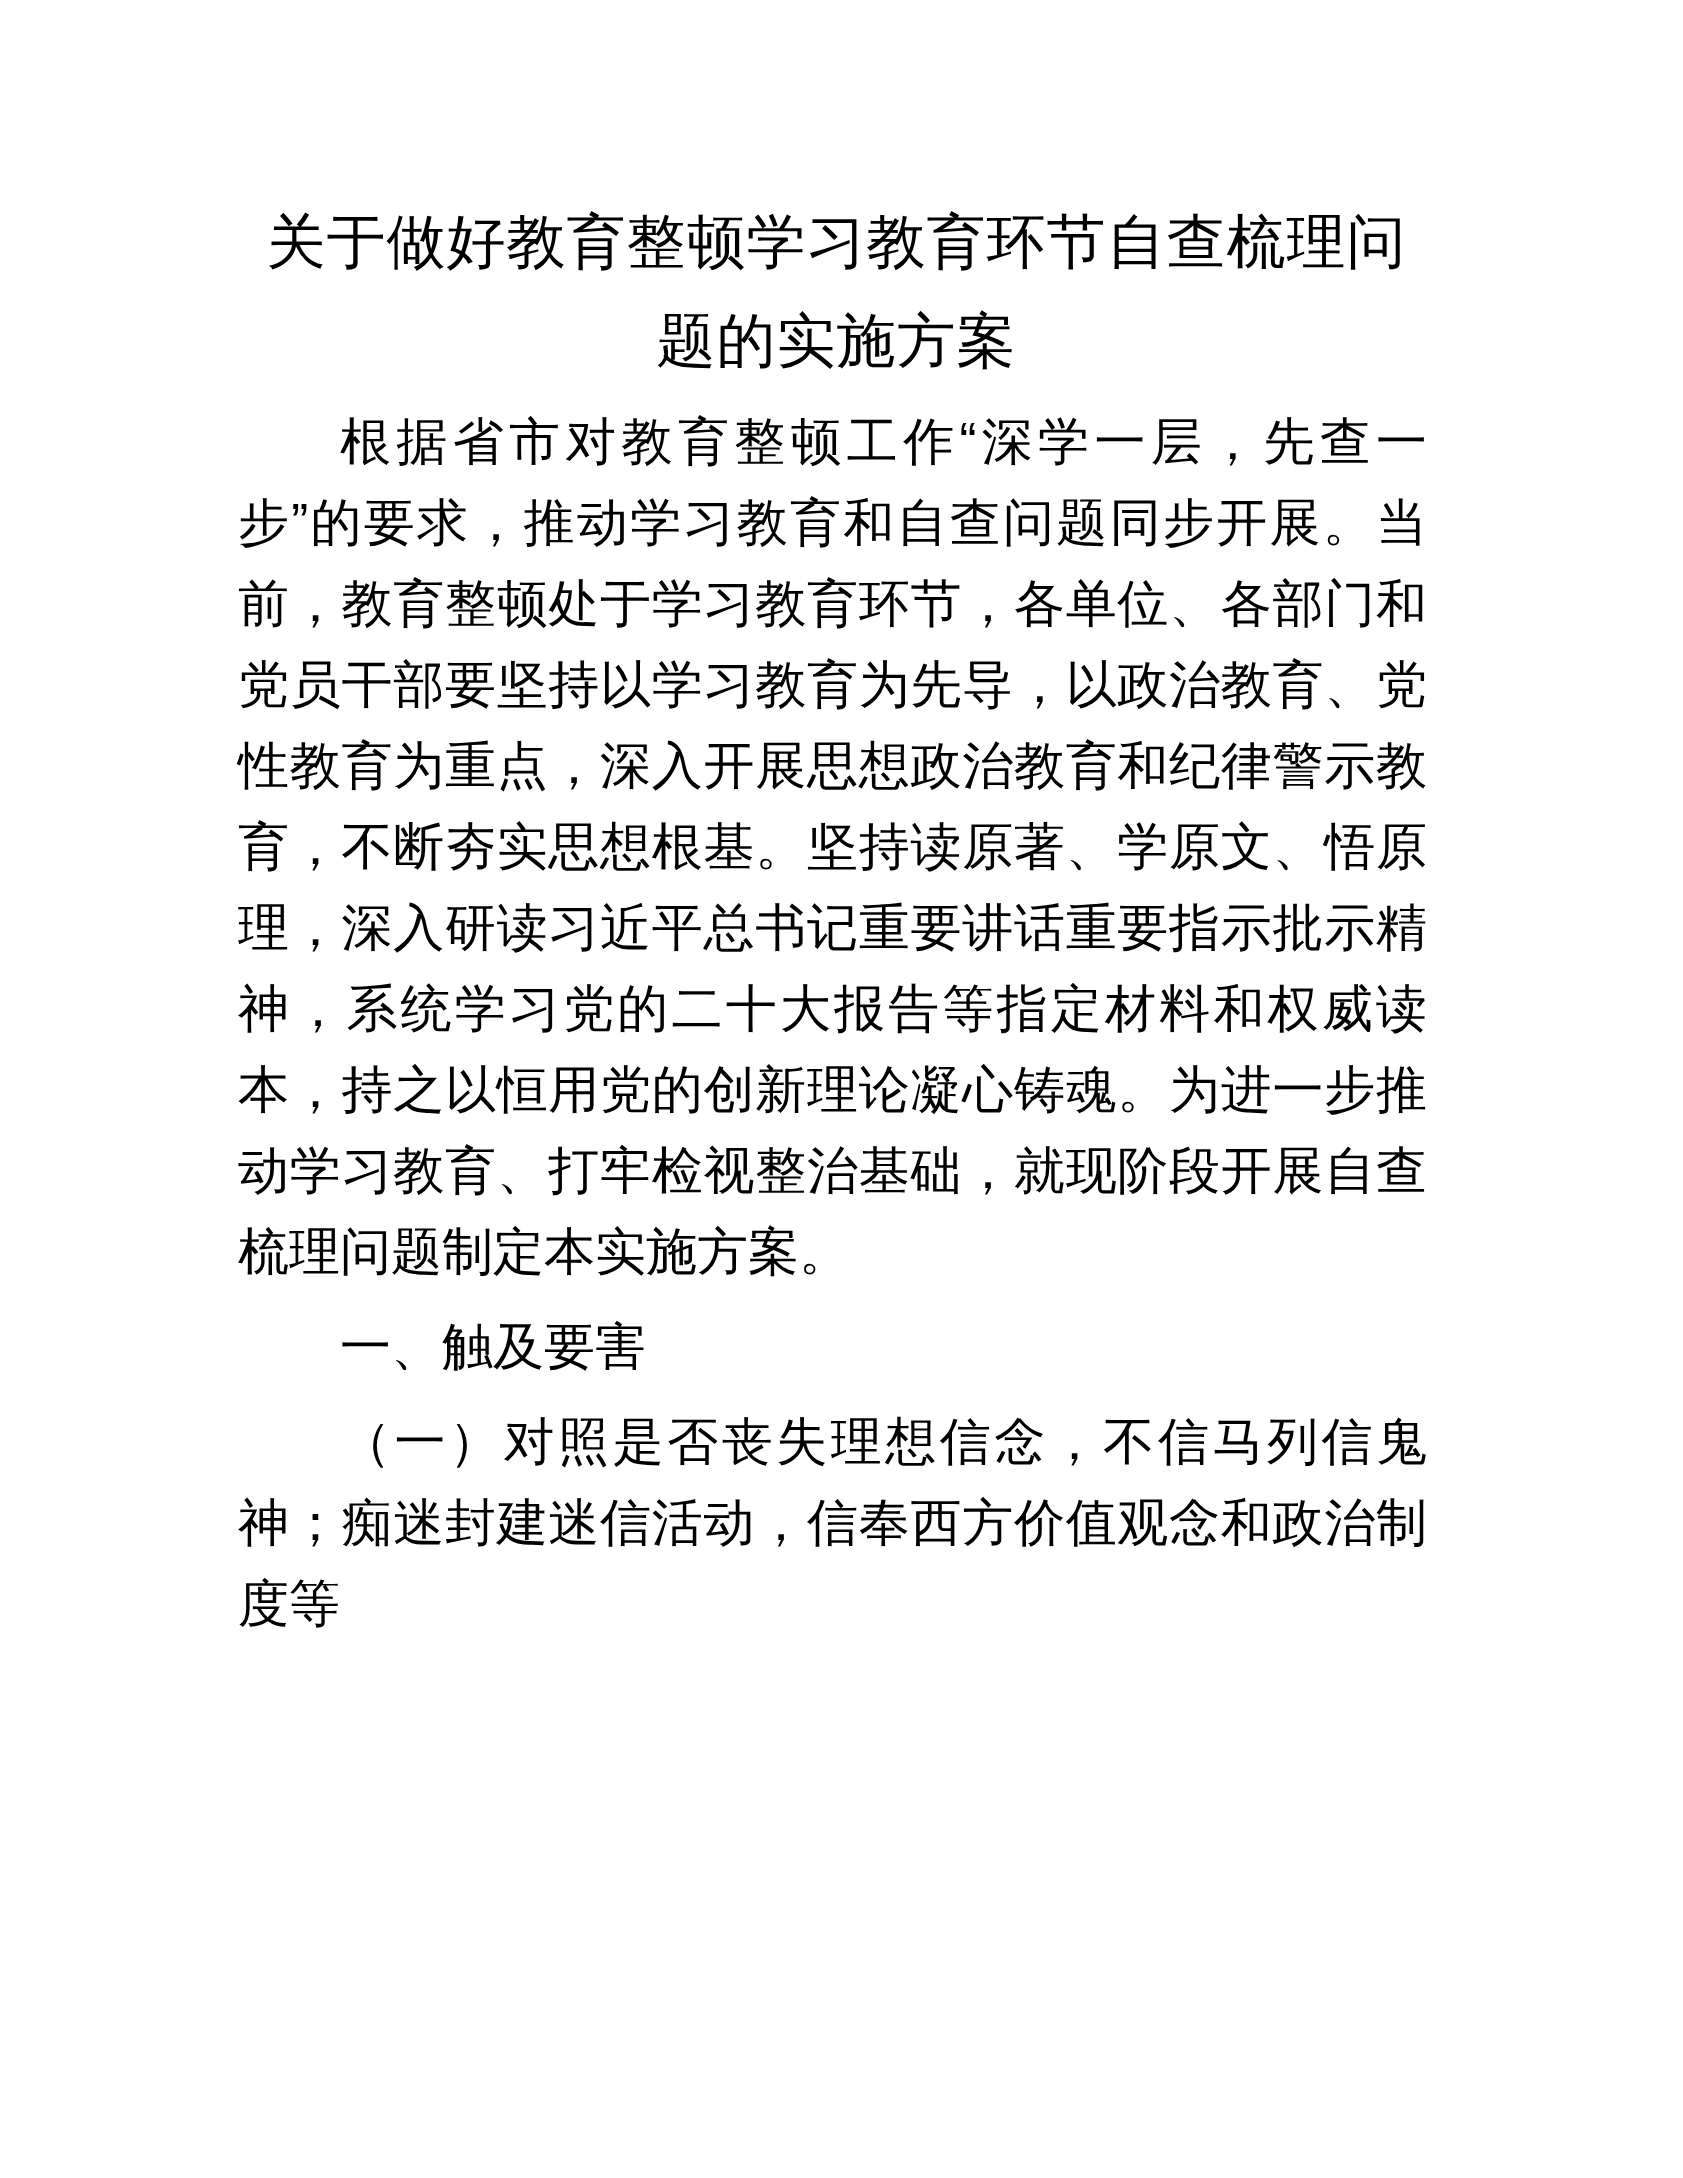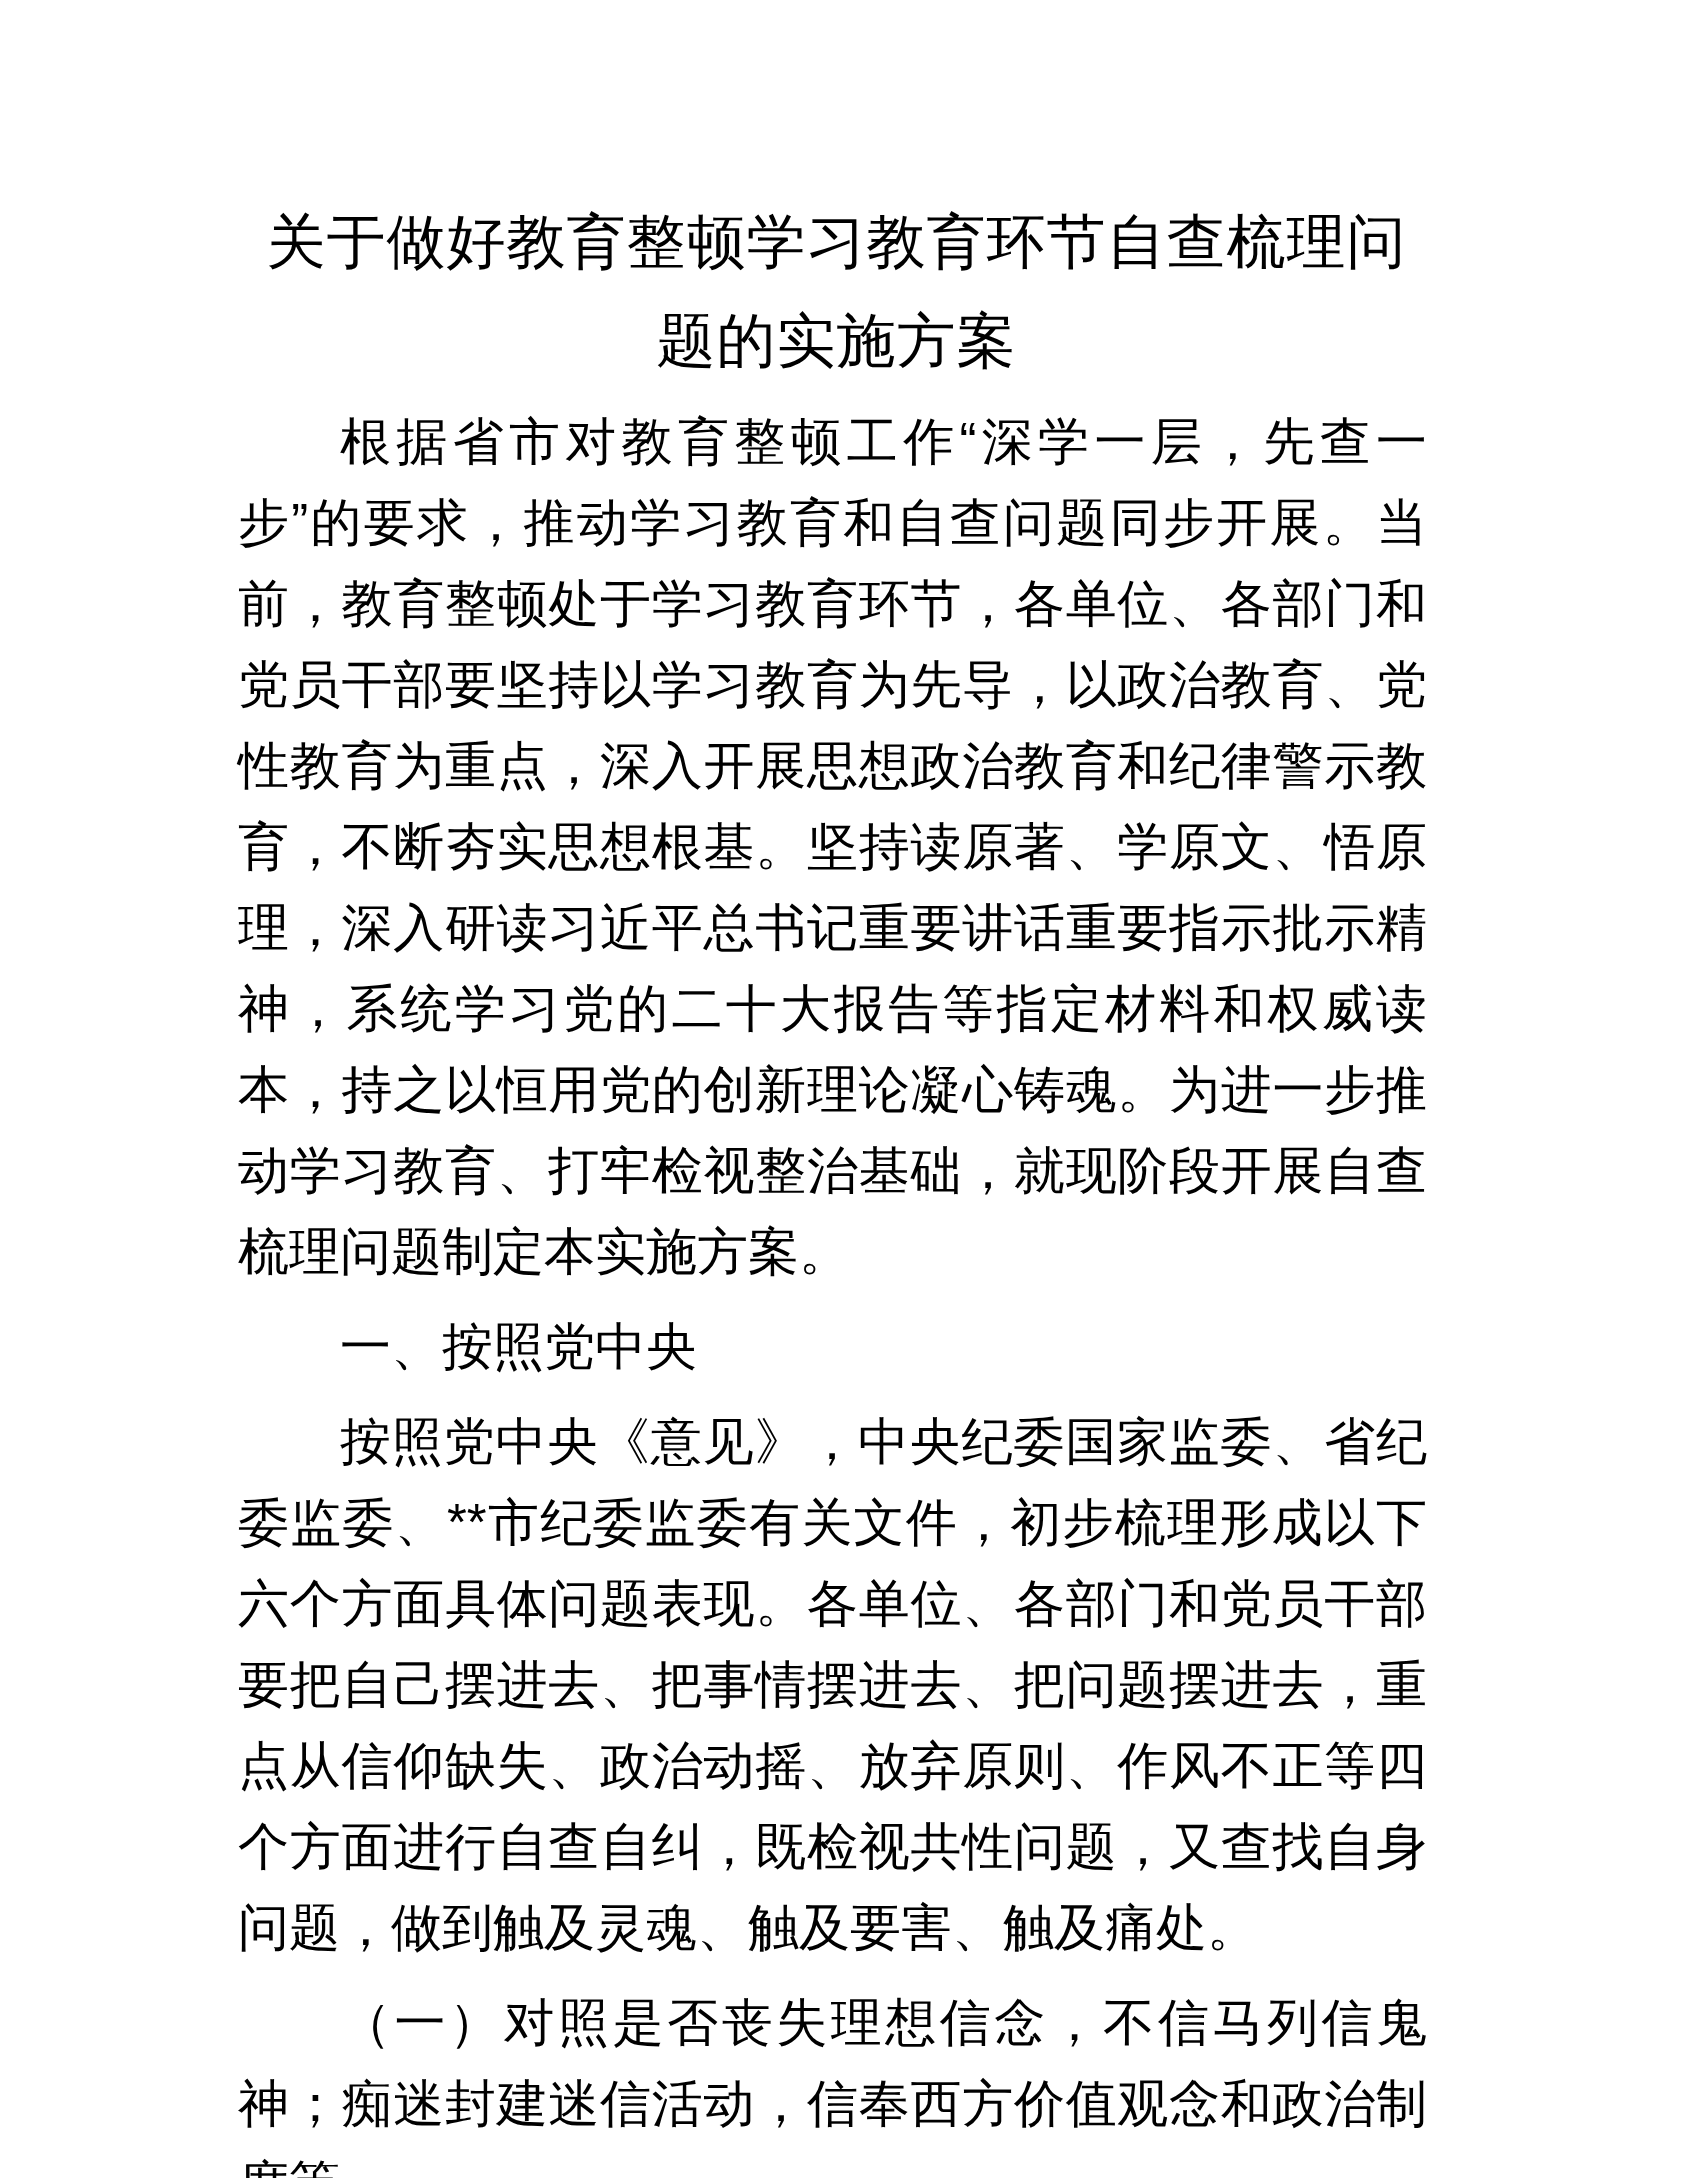--- a/index.html
+++ b/index.html
@@ -41,21 +41,20 @@
 </style>
 </head>
 <body>
 
 <div class="page">
   <h1 class="doc-title">关于做好教育整顿学习教育环节自查梳理问题的实施方案</h1>
 
   <div class="doc-body">
     <p>根据省市对教育整顿工作“深学一层，先查一步”的要求，推动学习教育和自查问题同步开展。当前，教育整顿处于学习教育环节，各单位、各部门和党员干部要坚持以学习教育为先导，以政治教育、党性教育为重点，深入开展思想政治教育和纪律警示教育，不断夯实思想根基。坚持读原著、学原文、悟原理，深入研读习近平总书记重要讲话重要指示批示精神，系统学习党的二十大报告等指定材料和权威读本，持之以恒用党的创新理论凝心铸魂。为进一步推动学习教育、打牢检视整治基础，就现阶段开展自查梳理问题制定本实施方案。</p>
 
-    <p>一、按照党中央</p>
+    <p>一、触及要害</p>
 
-    <p>按照党中央《意见》，中央纪委国家监委、省纪委监委、**市纪委监委有关文件，初步梳理形成以下六个方面具体问题表现。各单位、各部门和党员干部要把自己摆进去、把事情摆进去、把问题摆进去，重点从信仰缺失、政治动摇、放弃原则、作风不正等四个方面进行自查自纠，既检视共性问题，又查找自身问题，做到触及灵魂、触及要害、触及痛处。</p>
 
     <p>（一）对照是否丧失理想信念，不信马列信鬼神；痴迷封建迷信活动，信奉西方价值观念和政治制度等</p>
 
   </div>
 </div>
 
 
 </body></html>

